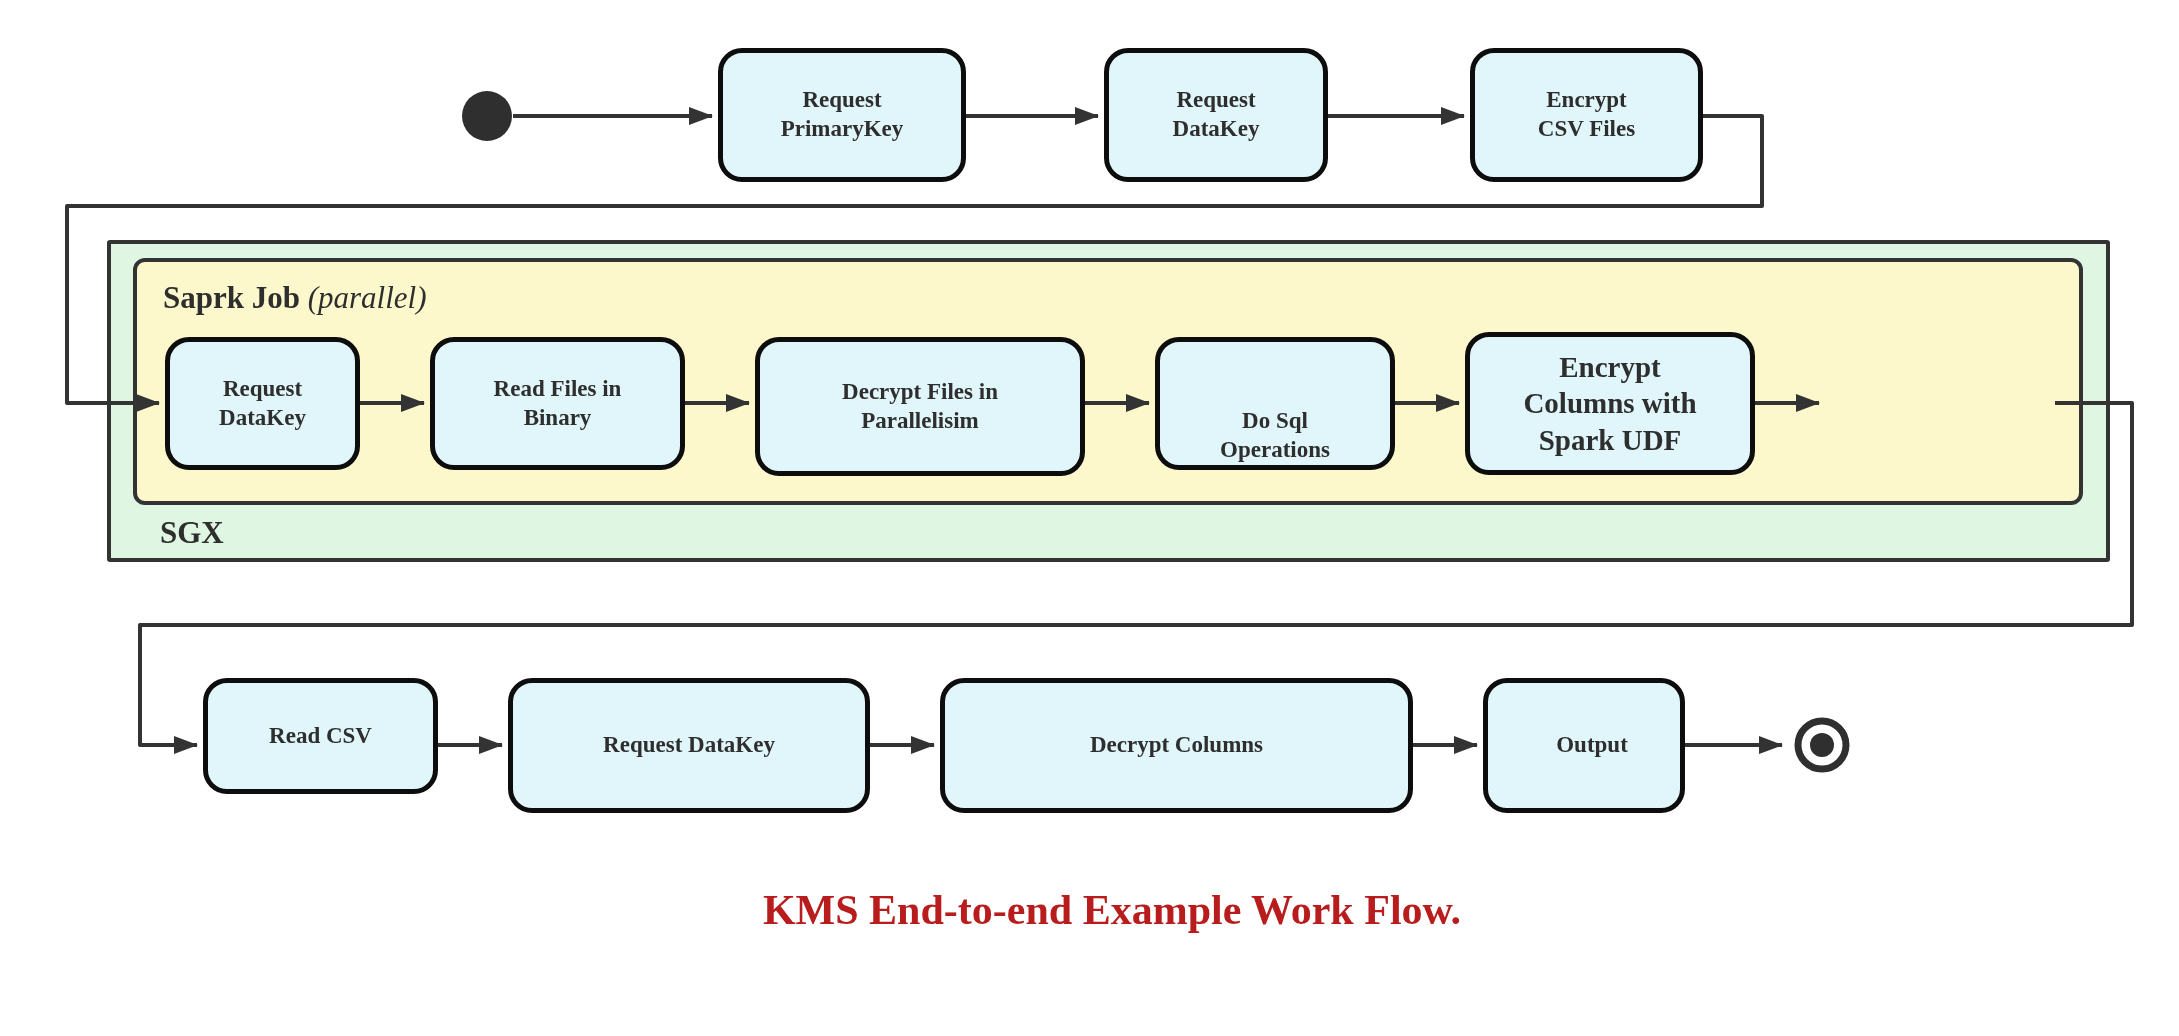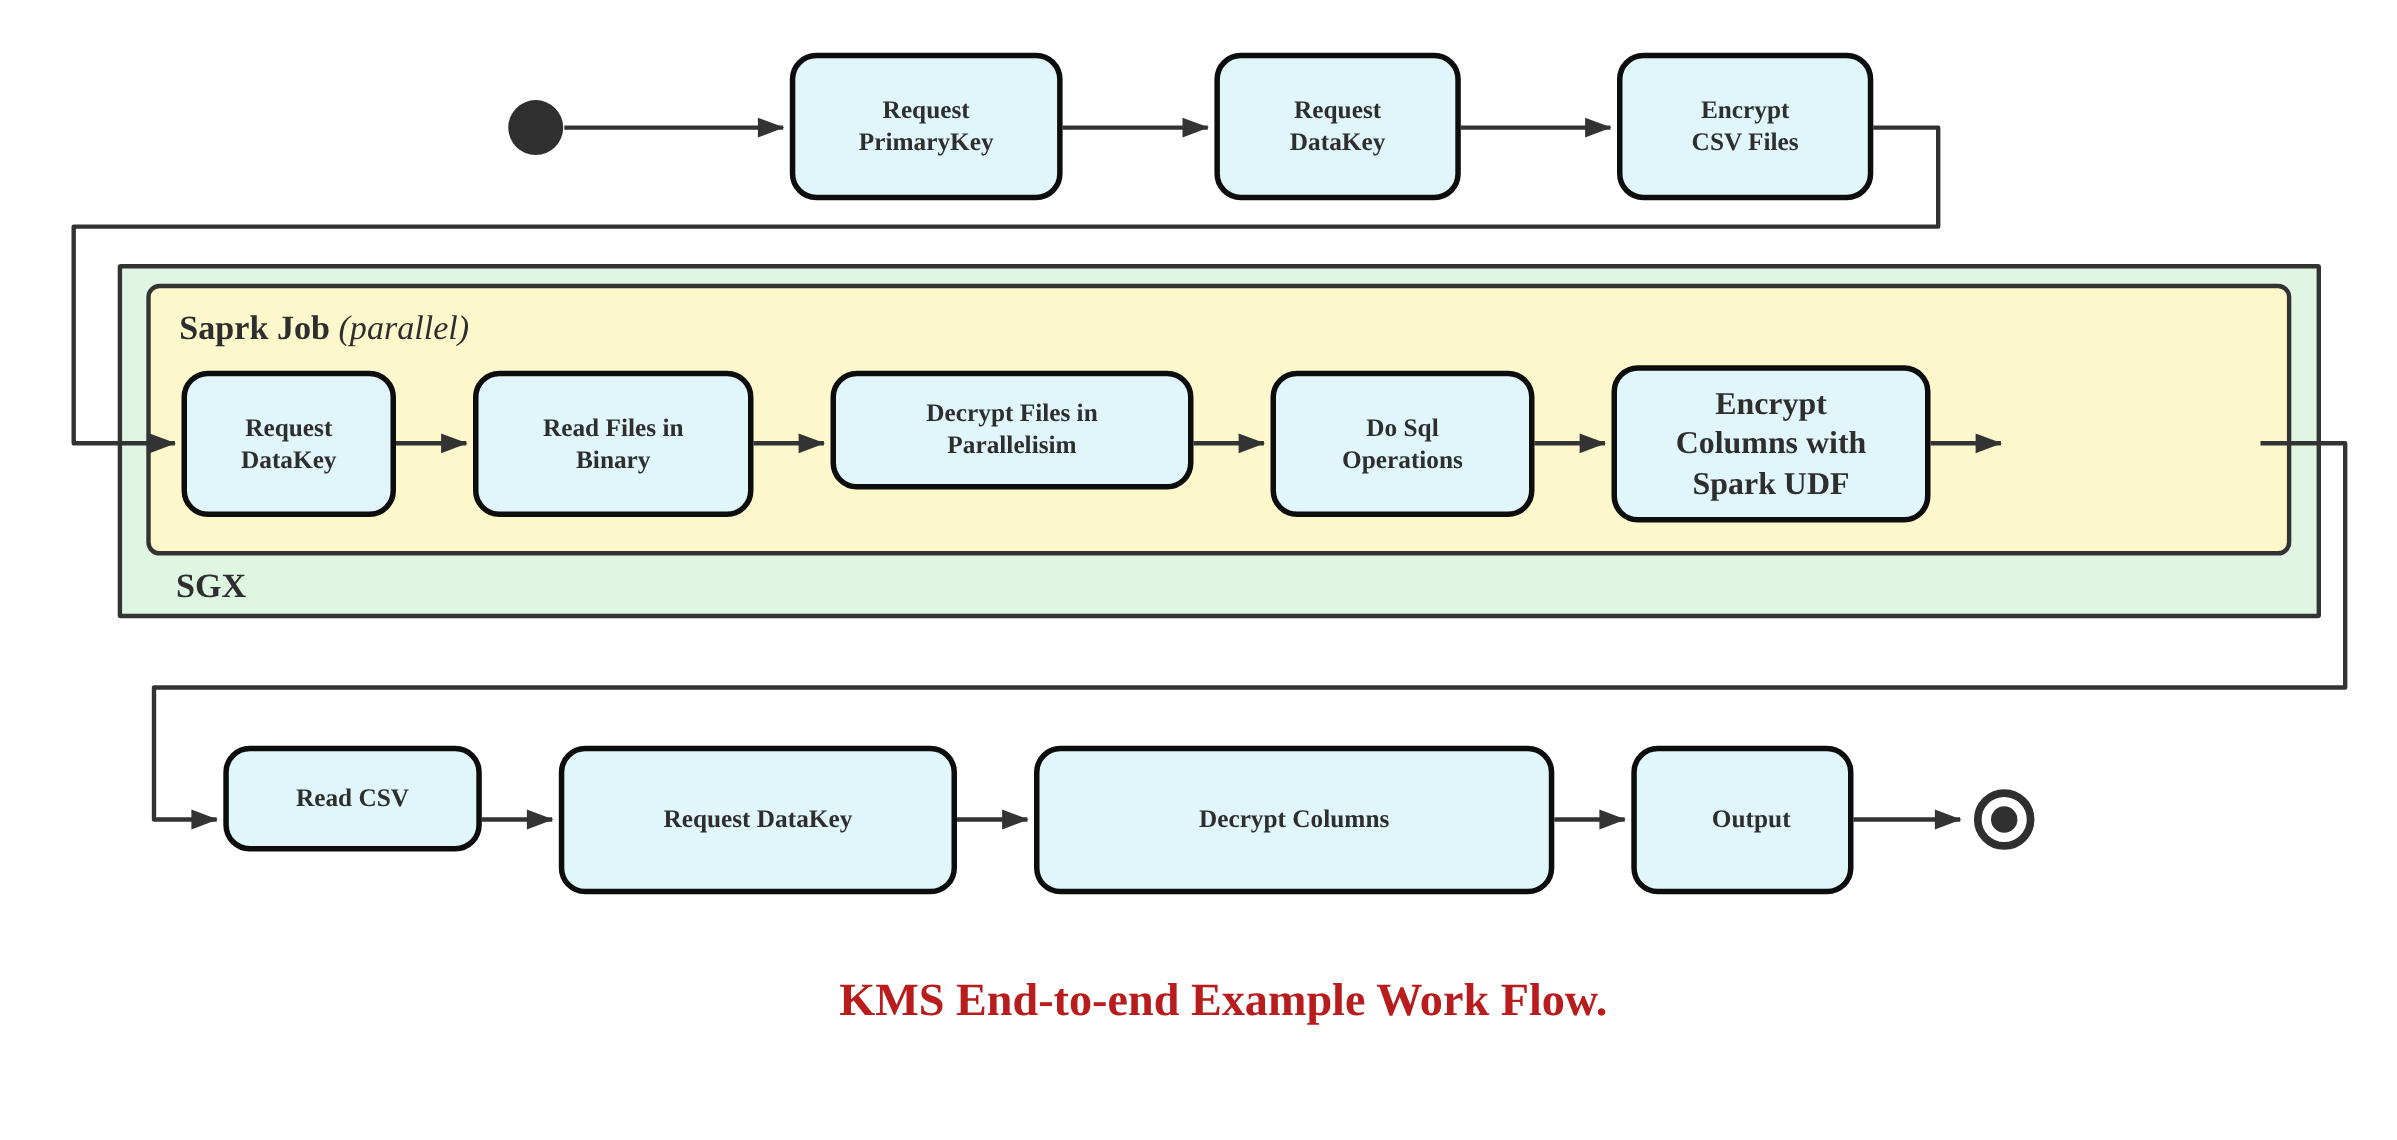--- a/index.html
+++ b/index.html
@@ -79,35 +79,35 @@
   </div>
 
   <div class="node" style="left:165px;top:337px;width:195px;height:133px;">
     <span class="node-label">Request
 DataKey</span>
   </div>
   <div class="node" style="left:430px;top:337px;width:255px;height:133px;">
     <span class="node-label">Read Files in
 Binary</span>
   </div>
-  <div class="node" style="left:755px;top:337px;width:330px;height:108px;">
+  <div class="node" style="left:755px;top:337px;width:330px;height:139px;">
     <span class="node-label">Decrypt Files in
 Parallelisim</span>
   </div>
-  <div class="node" style="left:1155px;top:337px;width:240px;height:133px;">
+  <div class="node" style="left:1155px;top:337px;width:240px;height:133px;align-items:flex-end;">
     <span class="node-label">Do Sql
 Operations</span>
   </div>
   <div class="node" style="left:1465px;top:332px;width:290px;height:143px;">
     <span class="node-label" style="font-size:29px;">Encrypt
 Columns with
 Spark UDF</span>
   </div>
 
-  <div class="node" style="left:203px;top:678px;width:235px;height:96px;justify-content:center;">
+  <div class="node" style="left:203px;top:678px;width:235px;height:116px;justify-content:center;">
     <span class="node-label">Read CSV</span>
   </div>
   <div class="node" style="left:508px;top:678px;width:362px;height:135px;">
     <span class="node-label">Request DataKey</span>
   </div>
   <div class="node" style="left:940px;top:678px;width:473px;height:135px;">
     <span class="node-label">Decrypt Columns</span>
   </div>
   <div class="node" style="left:1483px;top:678px;width:202px;height:135px;padding-left:16px;">
     <span class="node-label">Output</span>

